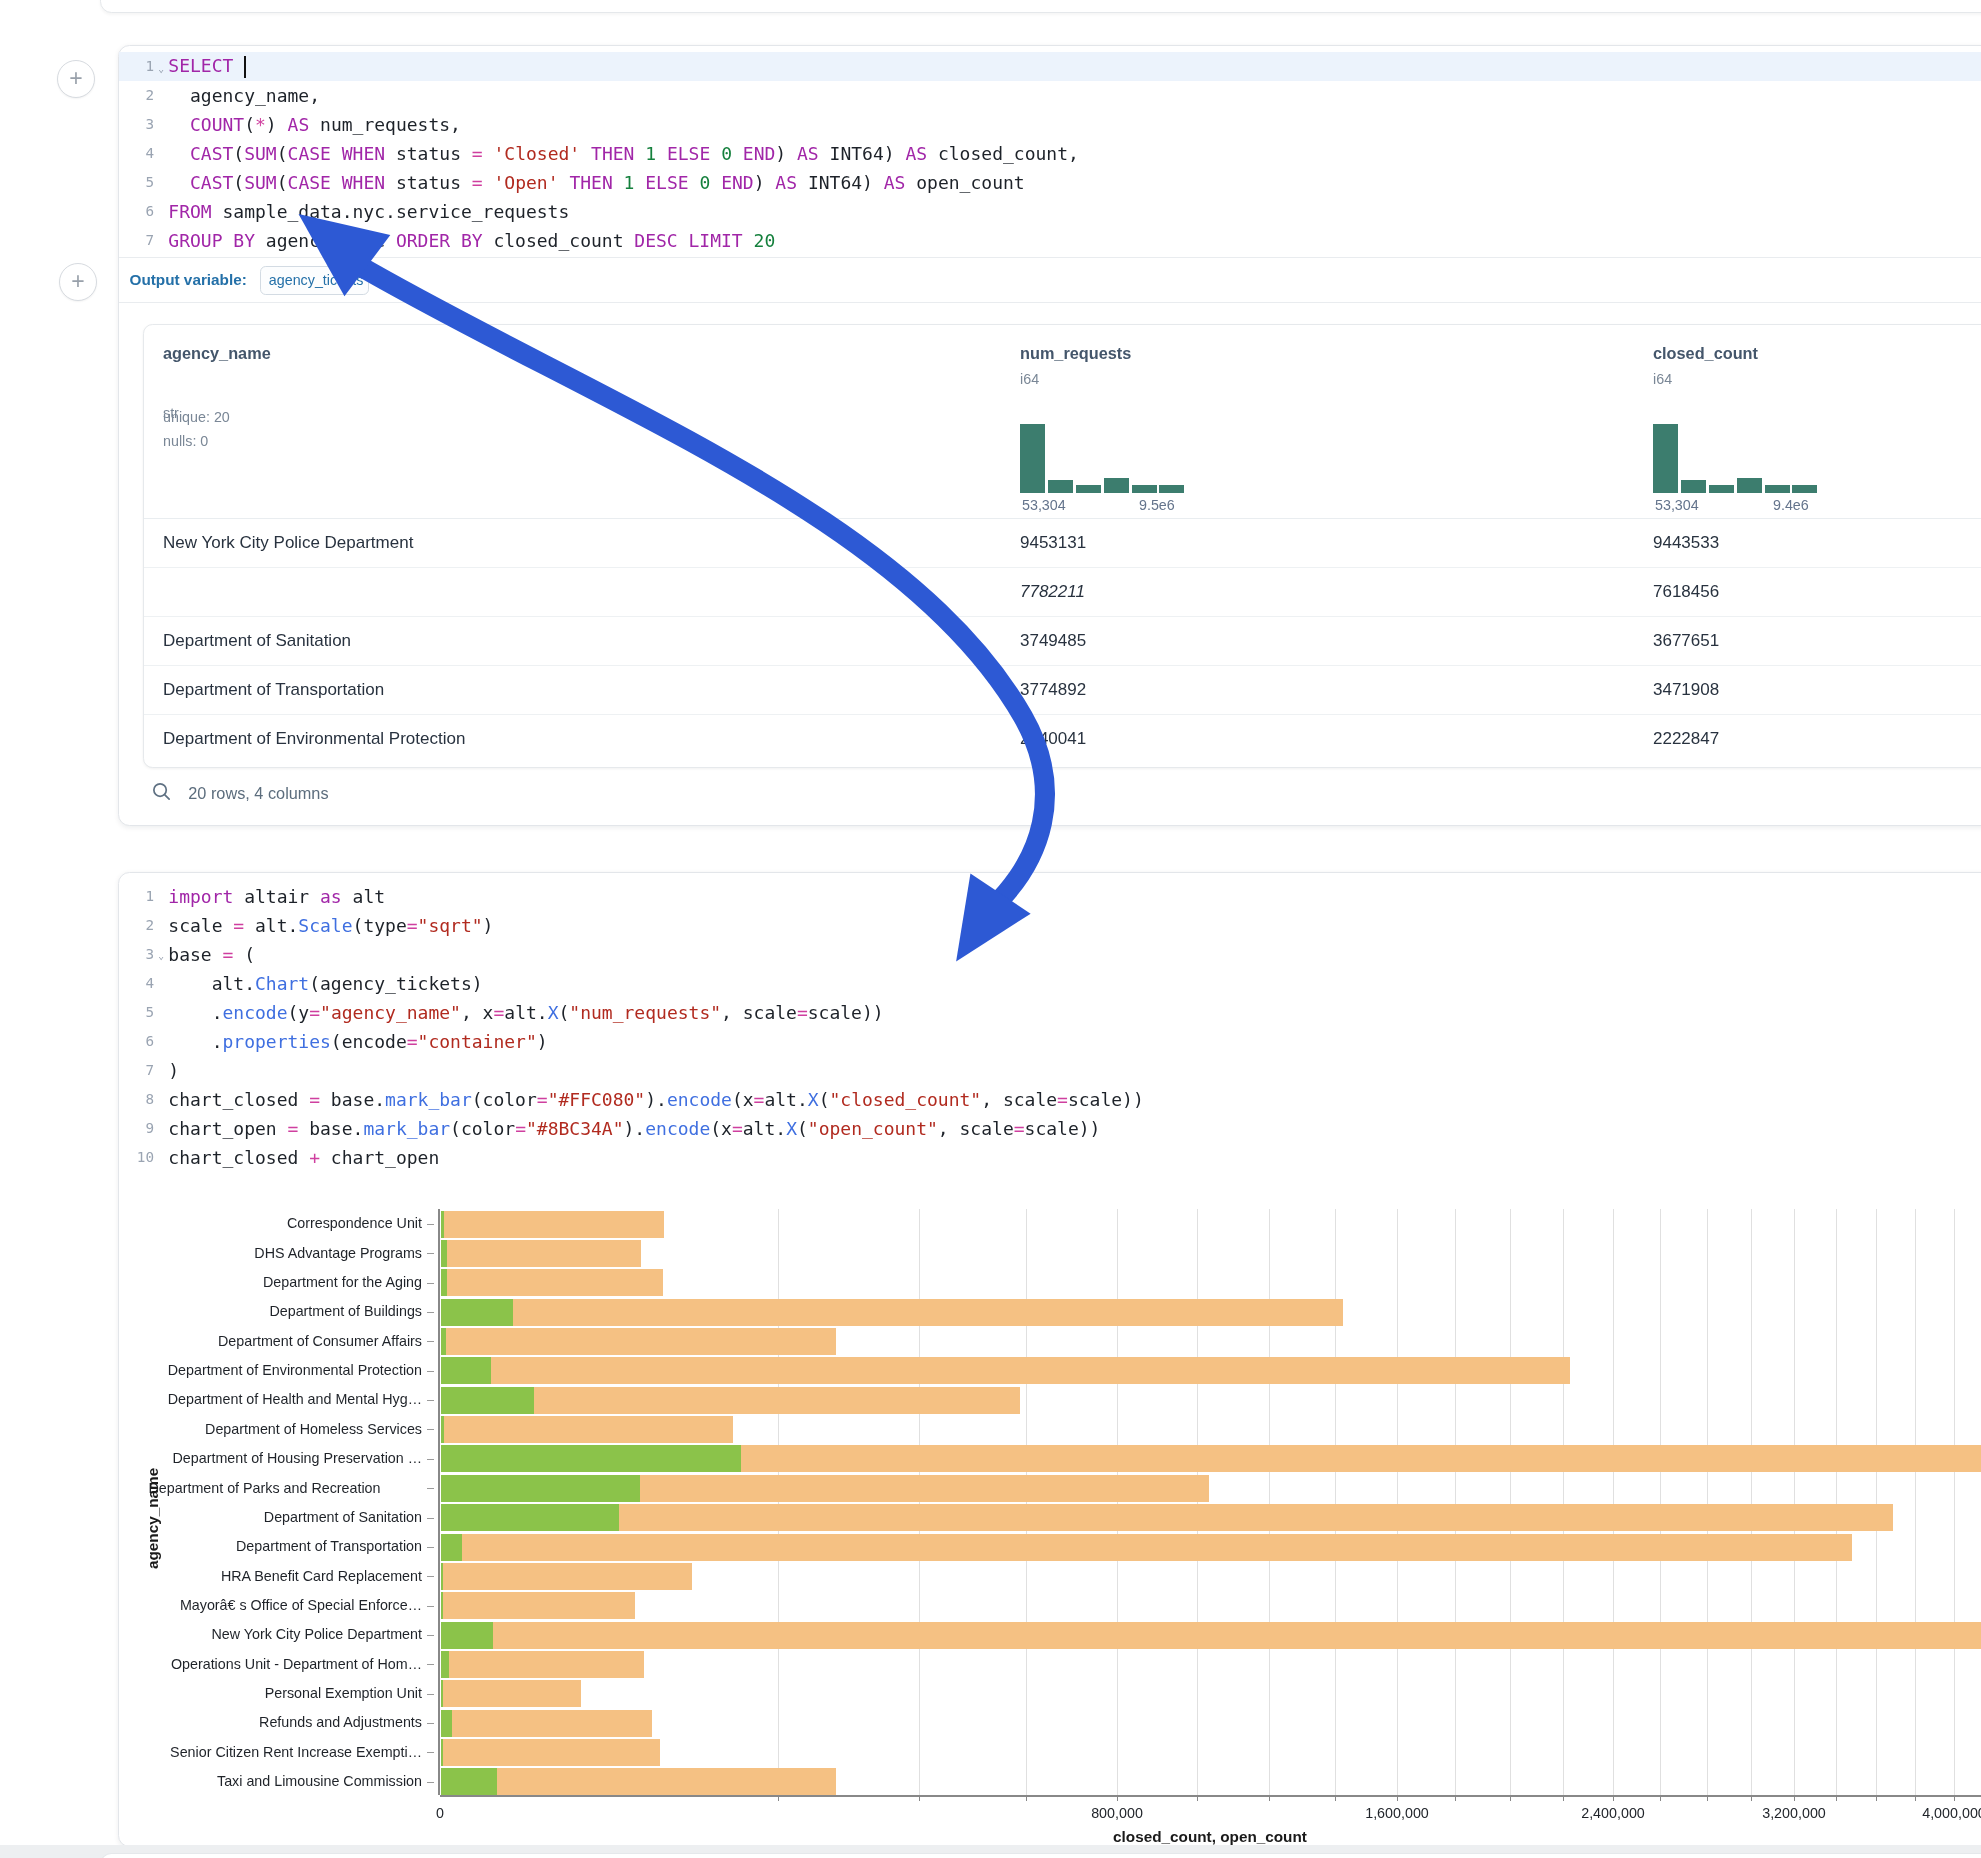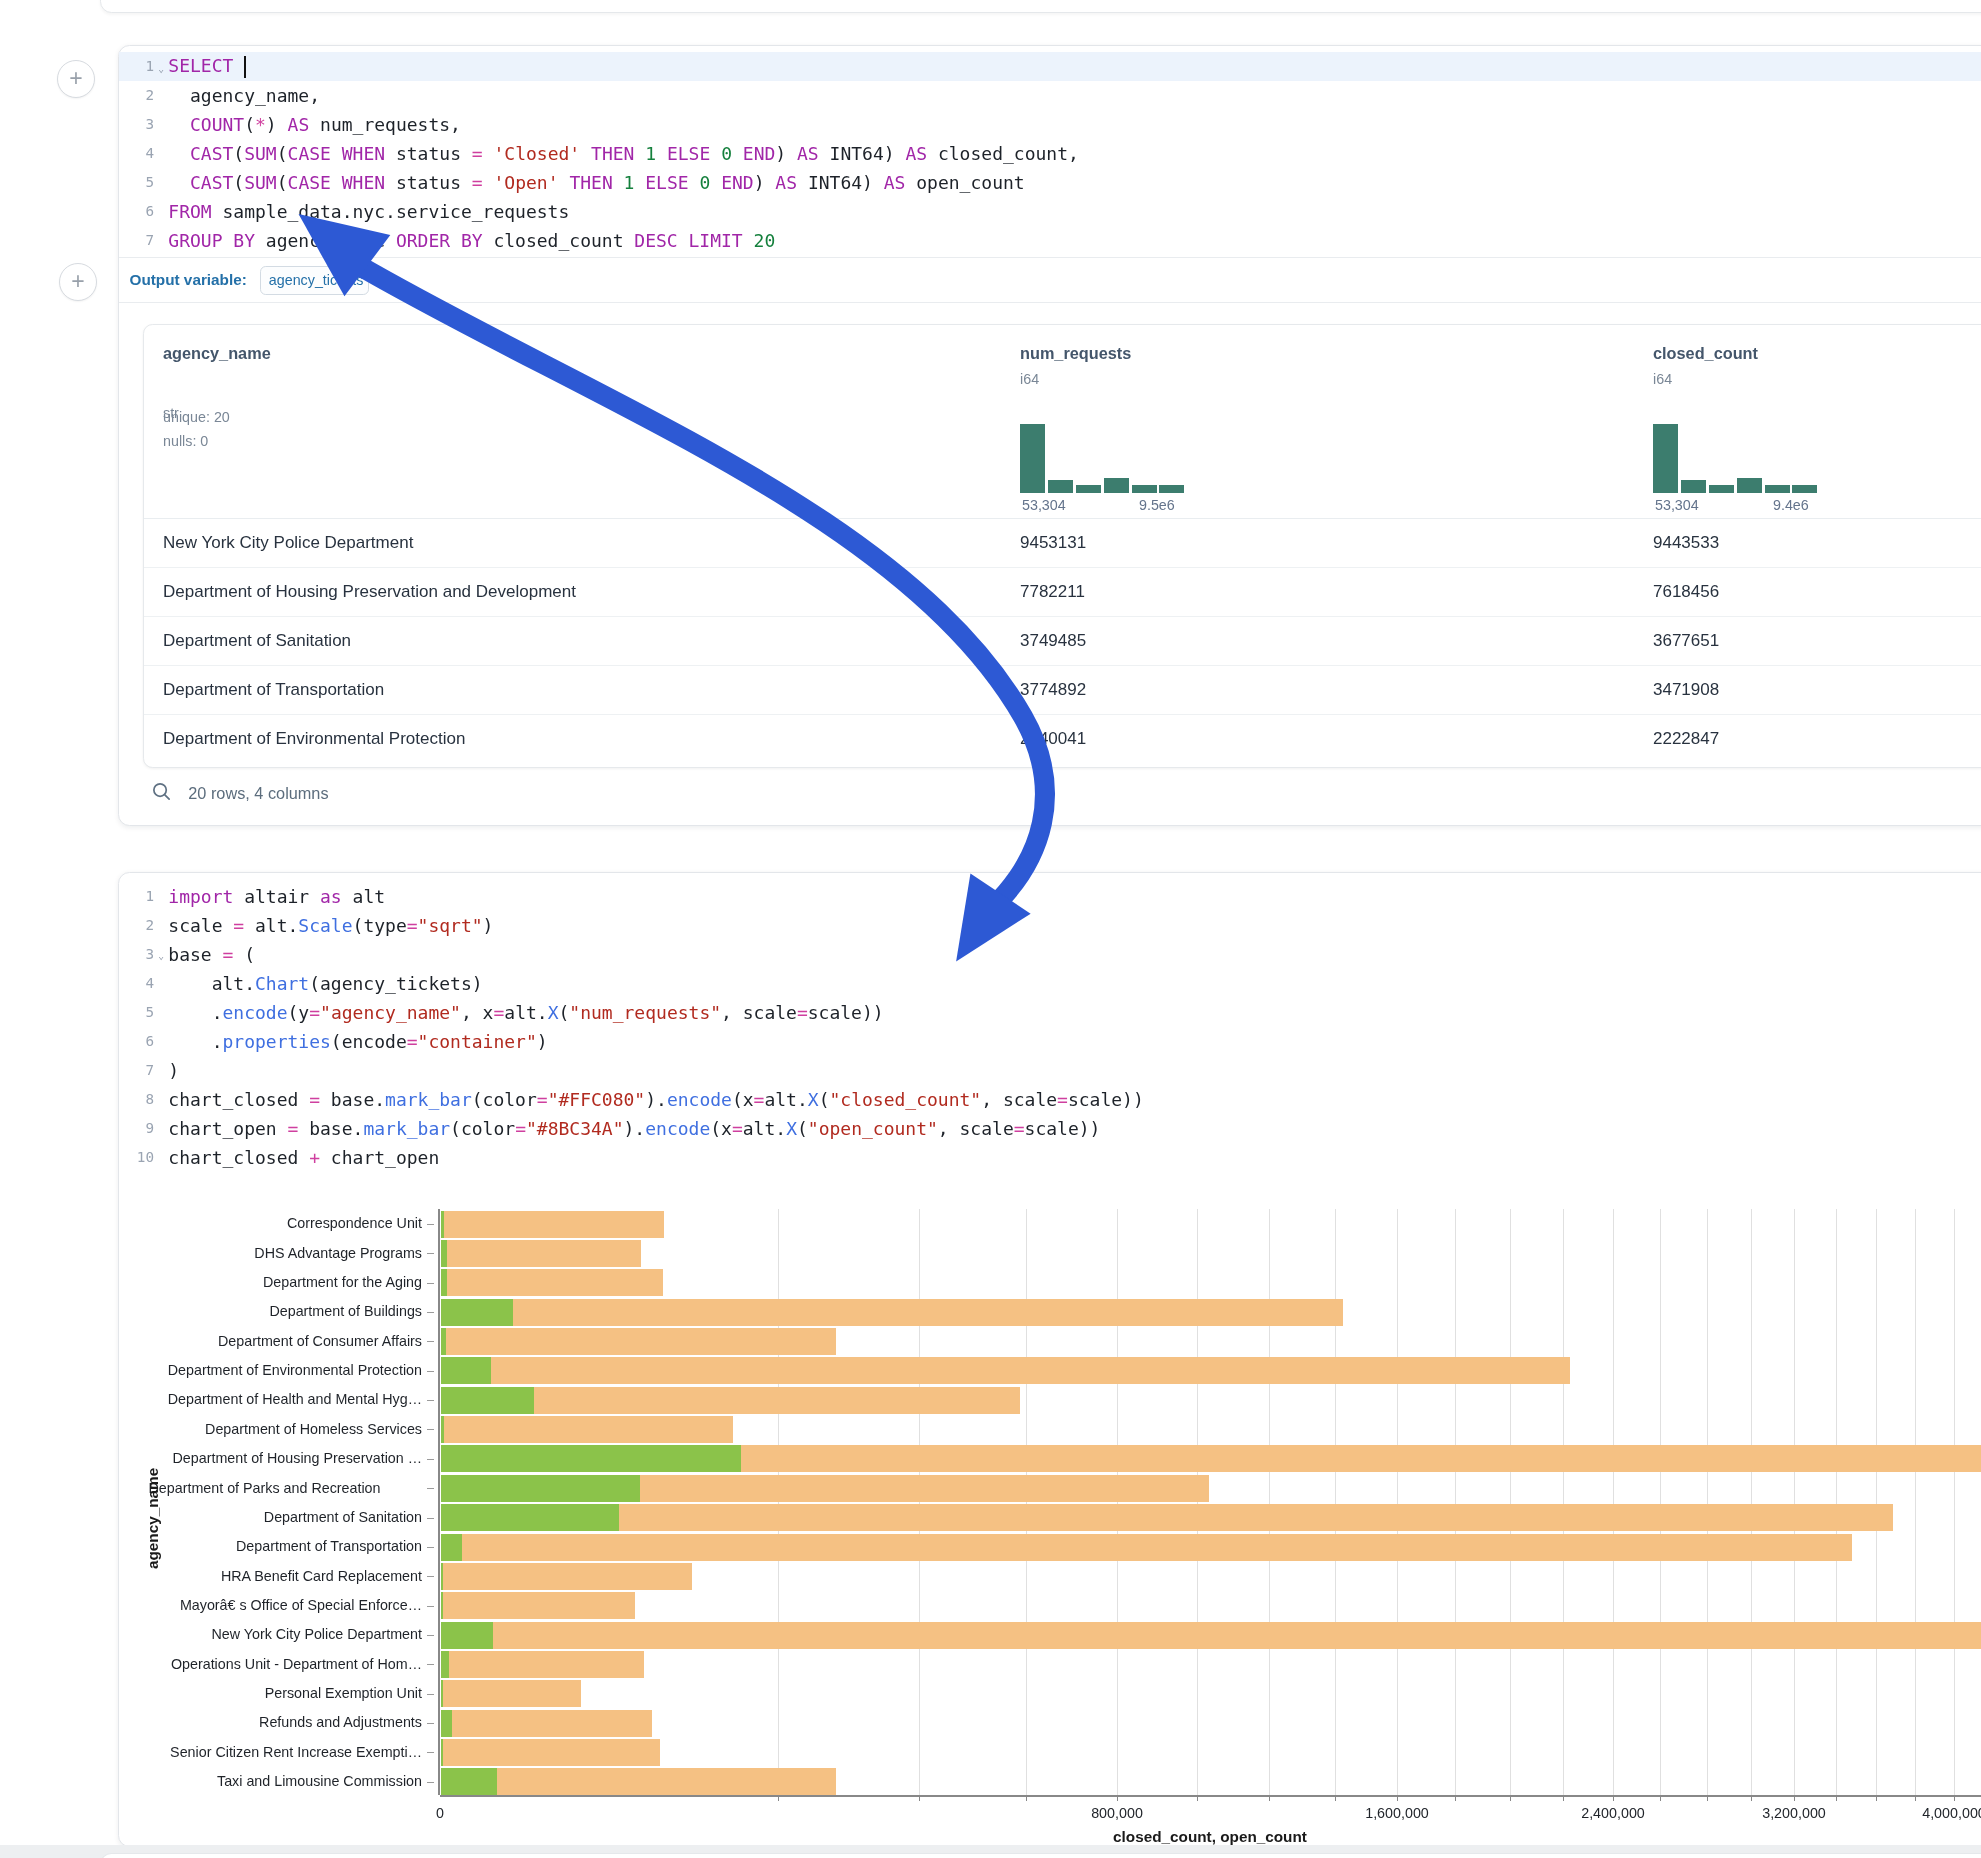--- a/index.html
+++ b/index.html
@@ -126,22 +126,21 @@
         <div class="hist-min" style="left: 1511px;">53,304</div>
         <div class="hist-max" style="left: 1629px;">9.4e6</div>
       </div>
     <div id="table-body">
         <div class="trow">
           <div class="tcell" style="left: 19px;">New York City Police Department</div>
           <div class="tcell" style="left: 876px;">9453131</div>
           <div class="tcell" style="left: 1509px;">9443533</div>
         </div>
         <div class="trow">
-          <div class="tcell" style="left: 19px;">Department of Housing Preservation and Development</div>
-          <div class="tcell" style="left: 876px;">7782211</div>
+          <div class="tcell" style="left: 876px; font-style: italic;">7782211</div>
           <div class="tcell" style="left: 1509px;">7618456</div>
         </div>
         <div class="trow">
           <div class="tcell" style="left: 19px;">Department of Sanitation</div>
           <div class="tcell" style="left: 876px;">3749485</div>
           <div class="tcell" style="left: 1509px;">3677651</div>
         </div>
         <div class="trow">
           <div class="tcell" style="left: 19px;">Department of Transportation</div>
           <div class="tcell" style="left: 876px;">3774892</div>

